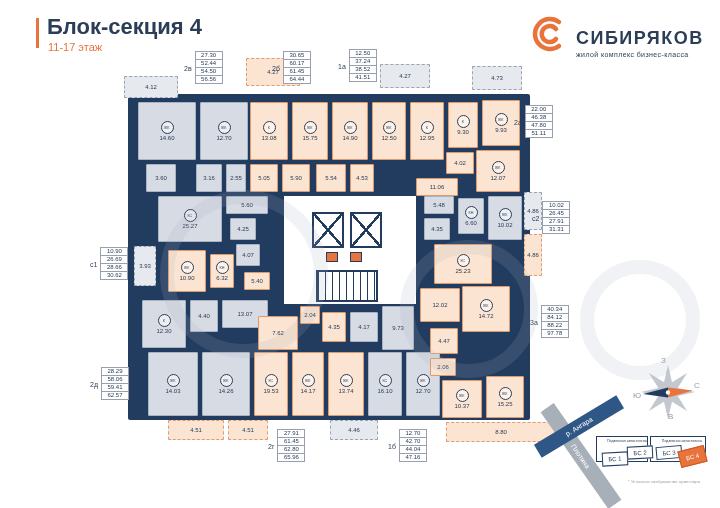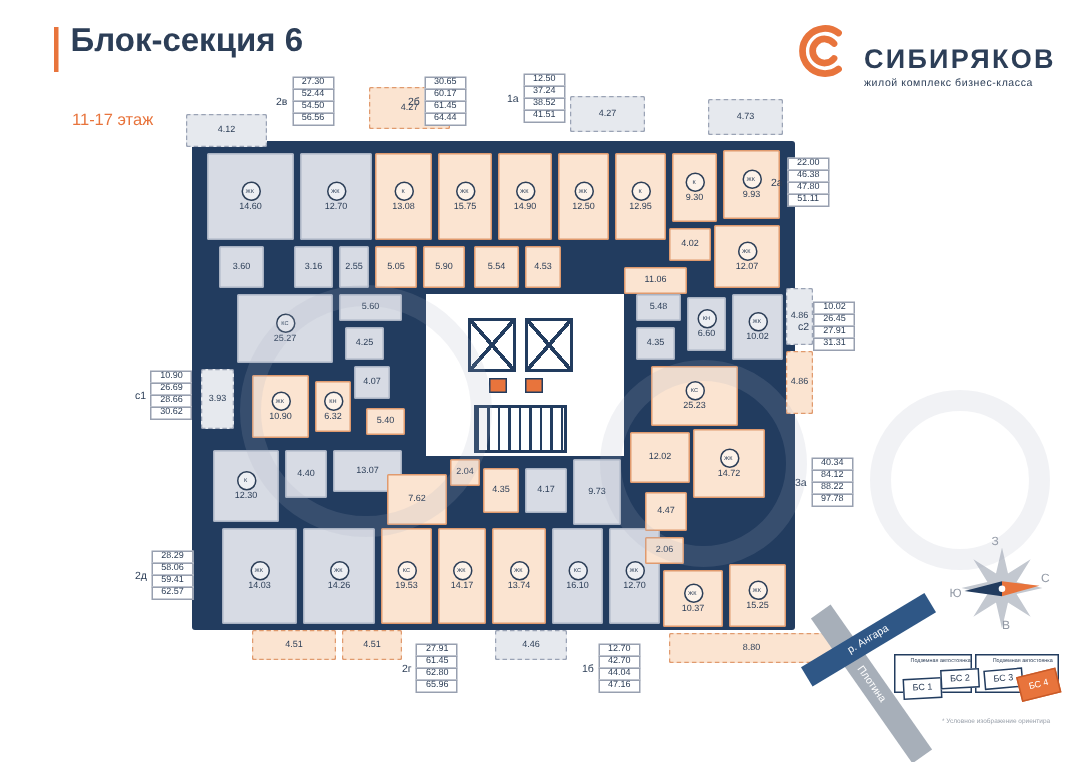--- a/index.html
+++ b/index.html
@@ -1,21 +1,21 @@
 <!DOCTYPE html>
 <html><head>
 <meta charset="utf-8">
 <style>
   html,body{margin:0;padding:0;}
   body{width:720px;height:508px;background:#ffffff;font-family:"Liberation Sans",sans-serif;overflow:hidden;position:relative;}
   #stage{position:absolute;left:0;top:0;width:720px;height:508px;}
   
   .hdr-bar{position:absolute;left:36px;top:18px;width:3px;height:30px;background:#e8743c;}
   .hdr-title{position:absolute;left:47px;top:14px;font-size:22px;font-weight:600;color:#2c3e57;}
-  .hdr-sub{position:absolute;left:48px;top:41px;font-size:11px;color:#e8743c;margin-top:33px;}
+  .hdr-sub{position:absolute;left:48px;top:41px;font-size:11px;color:#e8743c;}
   
   .logo{position:absolute;left:528px;top:14px;display:flex;align-items:flex-end;}
   .logo-text{margin-left:8px;}
   .logo-name{font-size:18px;font-weight:700;color:#2c3e57;letter-spacing:1.5px;}
   .logo-tag{font-size:7px;color:#2c3e57;letter-spacing:.4px;margin-top:2px;}
   
   .wm{position:absolute;border-radius:50%;border:14px solid rgba(165,175,190,.16);pointer-events:none;z-index:40;}
   
   #plan{position:absolute;left:0;top:0;width:720px;height:508px;}
   .plan-body{position:absolute;left:128px;top:94px;width:402px;height:326px;background:#223c5f;border-radius:2px;}
@@ -55,21 +55,21 @@
     font-size:6px;color:#2c3e57;z-index:24;}
   .bs.hl{background:#e8743c;border-color:#c85a28;color:#fff;}
   .footnote{position:absolute;left:628px;top:479px;width:110px;font-size:6px;color:#9aa1ab;transform:scale(.72);transform-origin:left top;white-space:nowrap;z-index:23;}
 </style>
 </head>
 <body>
 
 <div id="stage">
 
   <div class="hdr-bar"></div>
-  <div class="hdr-title">Блок-секция 6</div>
+  <div class="hdr-title">Блок-секция 4</div>
   <div class="hdr-sub">11-17 этаж</div>
 
   <div class="logo">
     <span>
       <svg width="40" height="40" viewBox="0 0 40 40">
         <path d="M 31 8 A 15 15 0 1 0 31 32" stroke="#e8743c" stroke-width="4.5" fill="none" stroke-linecap="round"></path>
         <path d="M 28 15 A 8 8 0 1 0 28 25" stroke="#e8743c" stroke-width="4.5" fill="none" stroke-linecap="round"></path>
       </svg>
     </span>
     <span class="logo-text">

